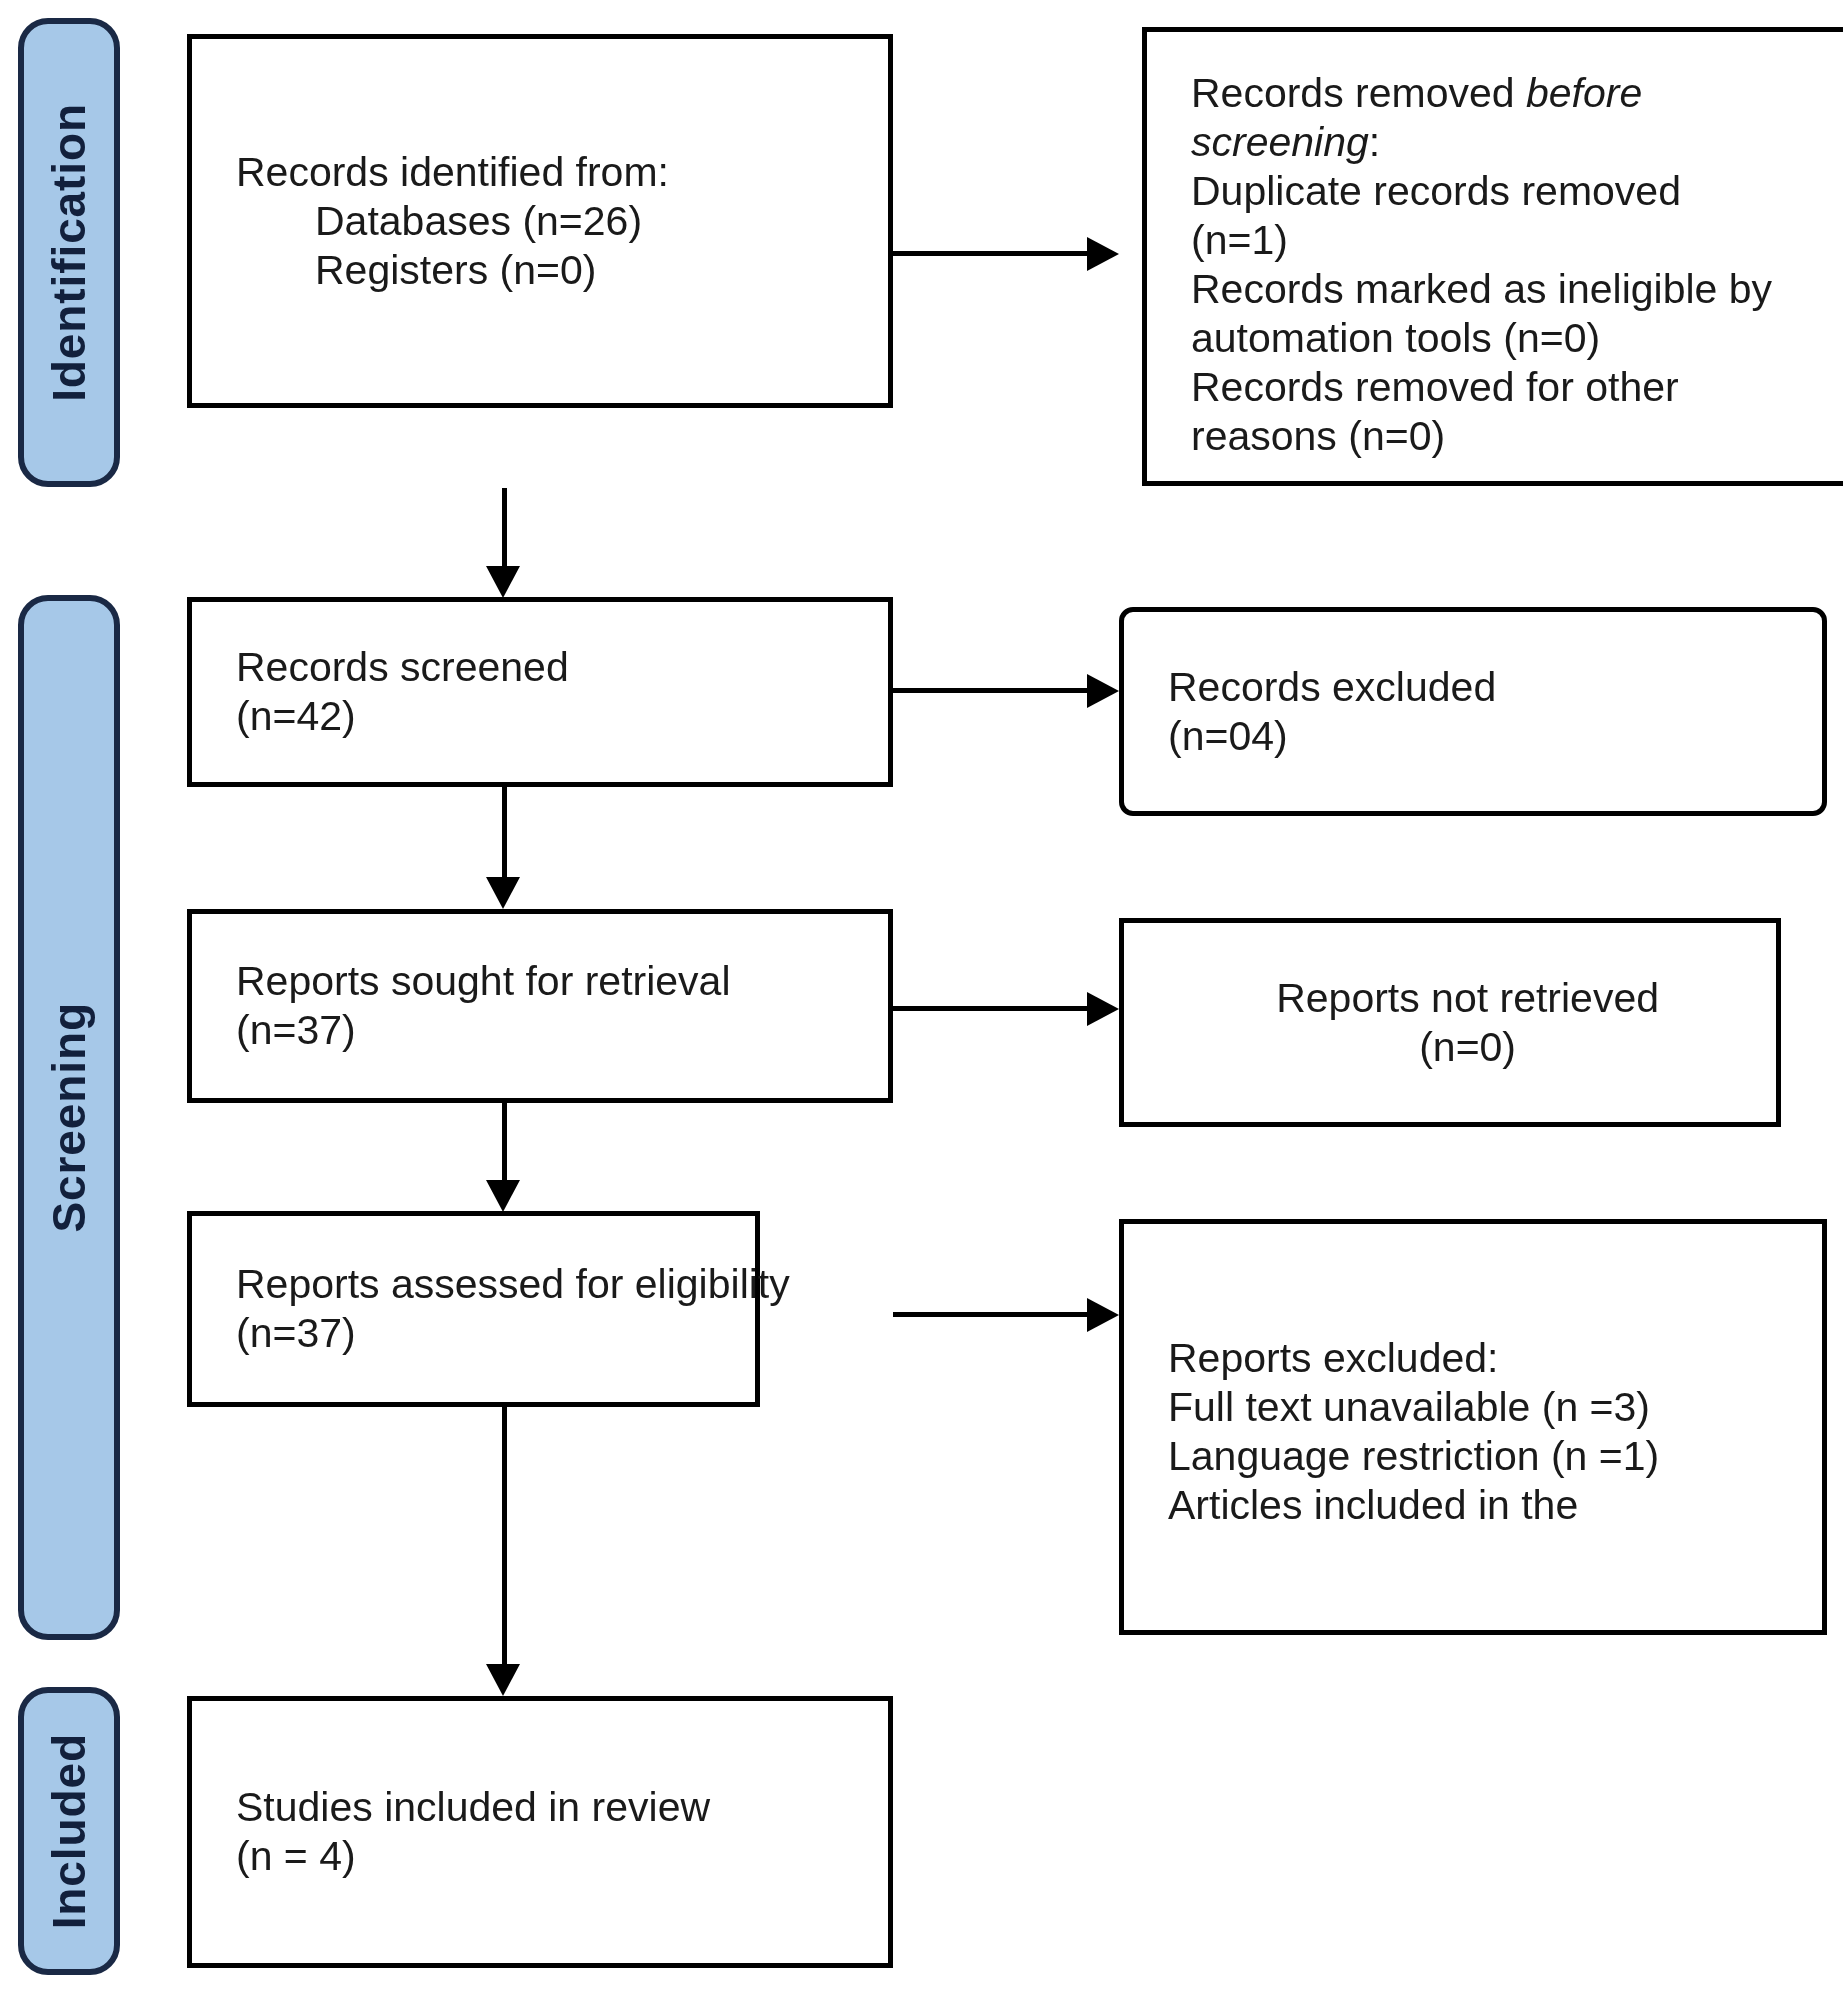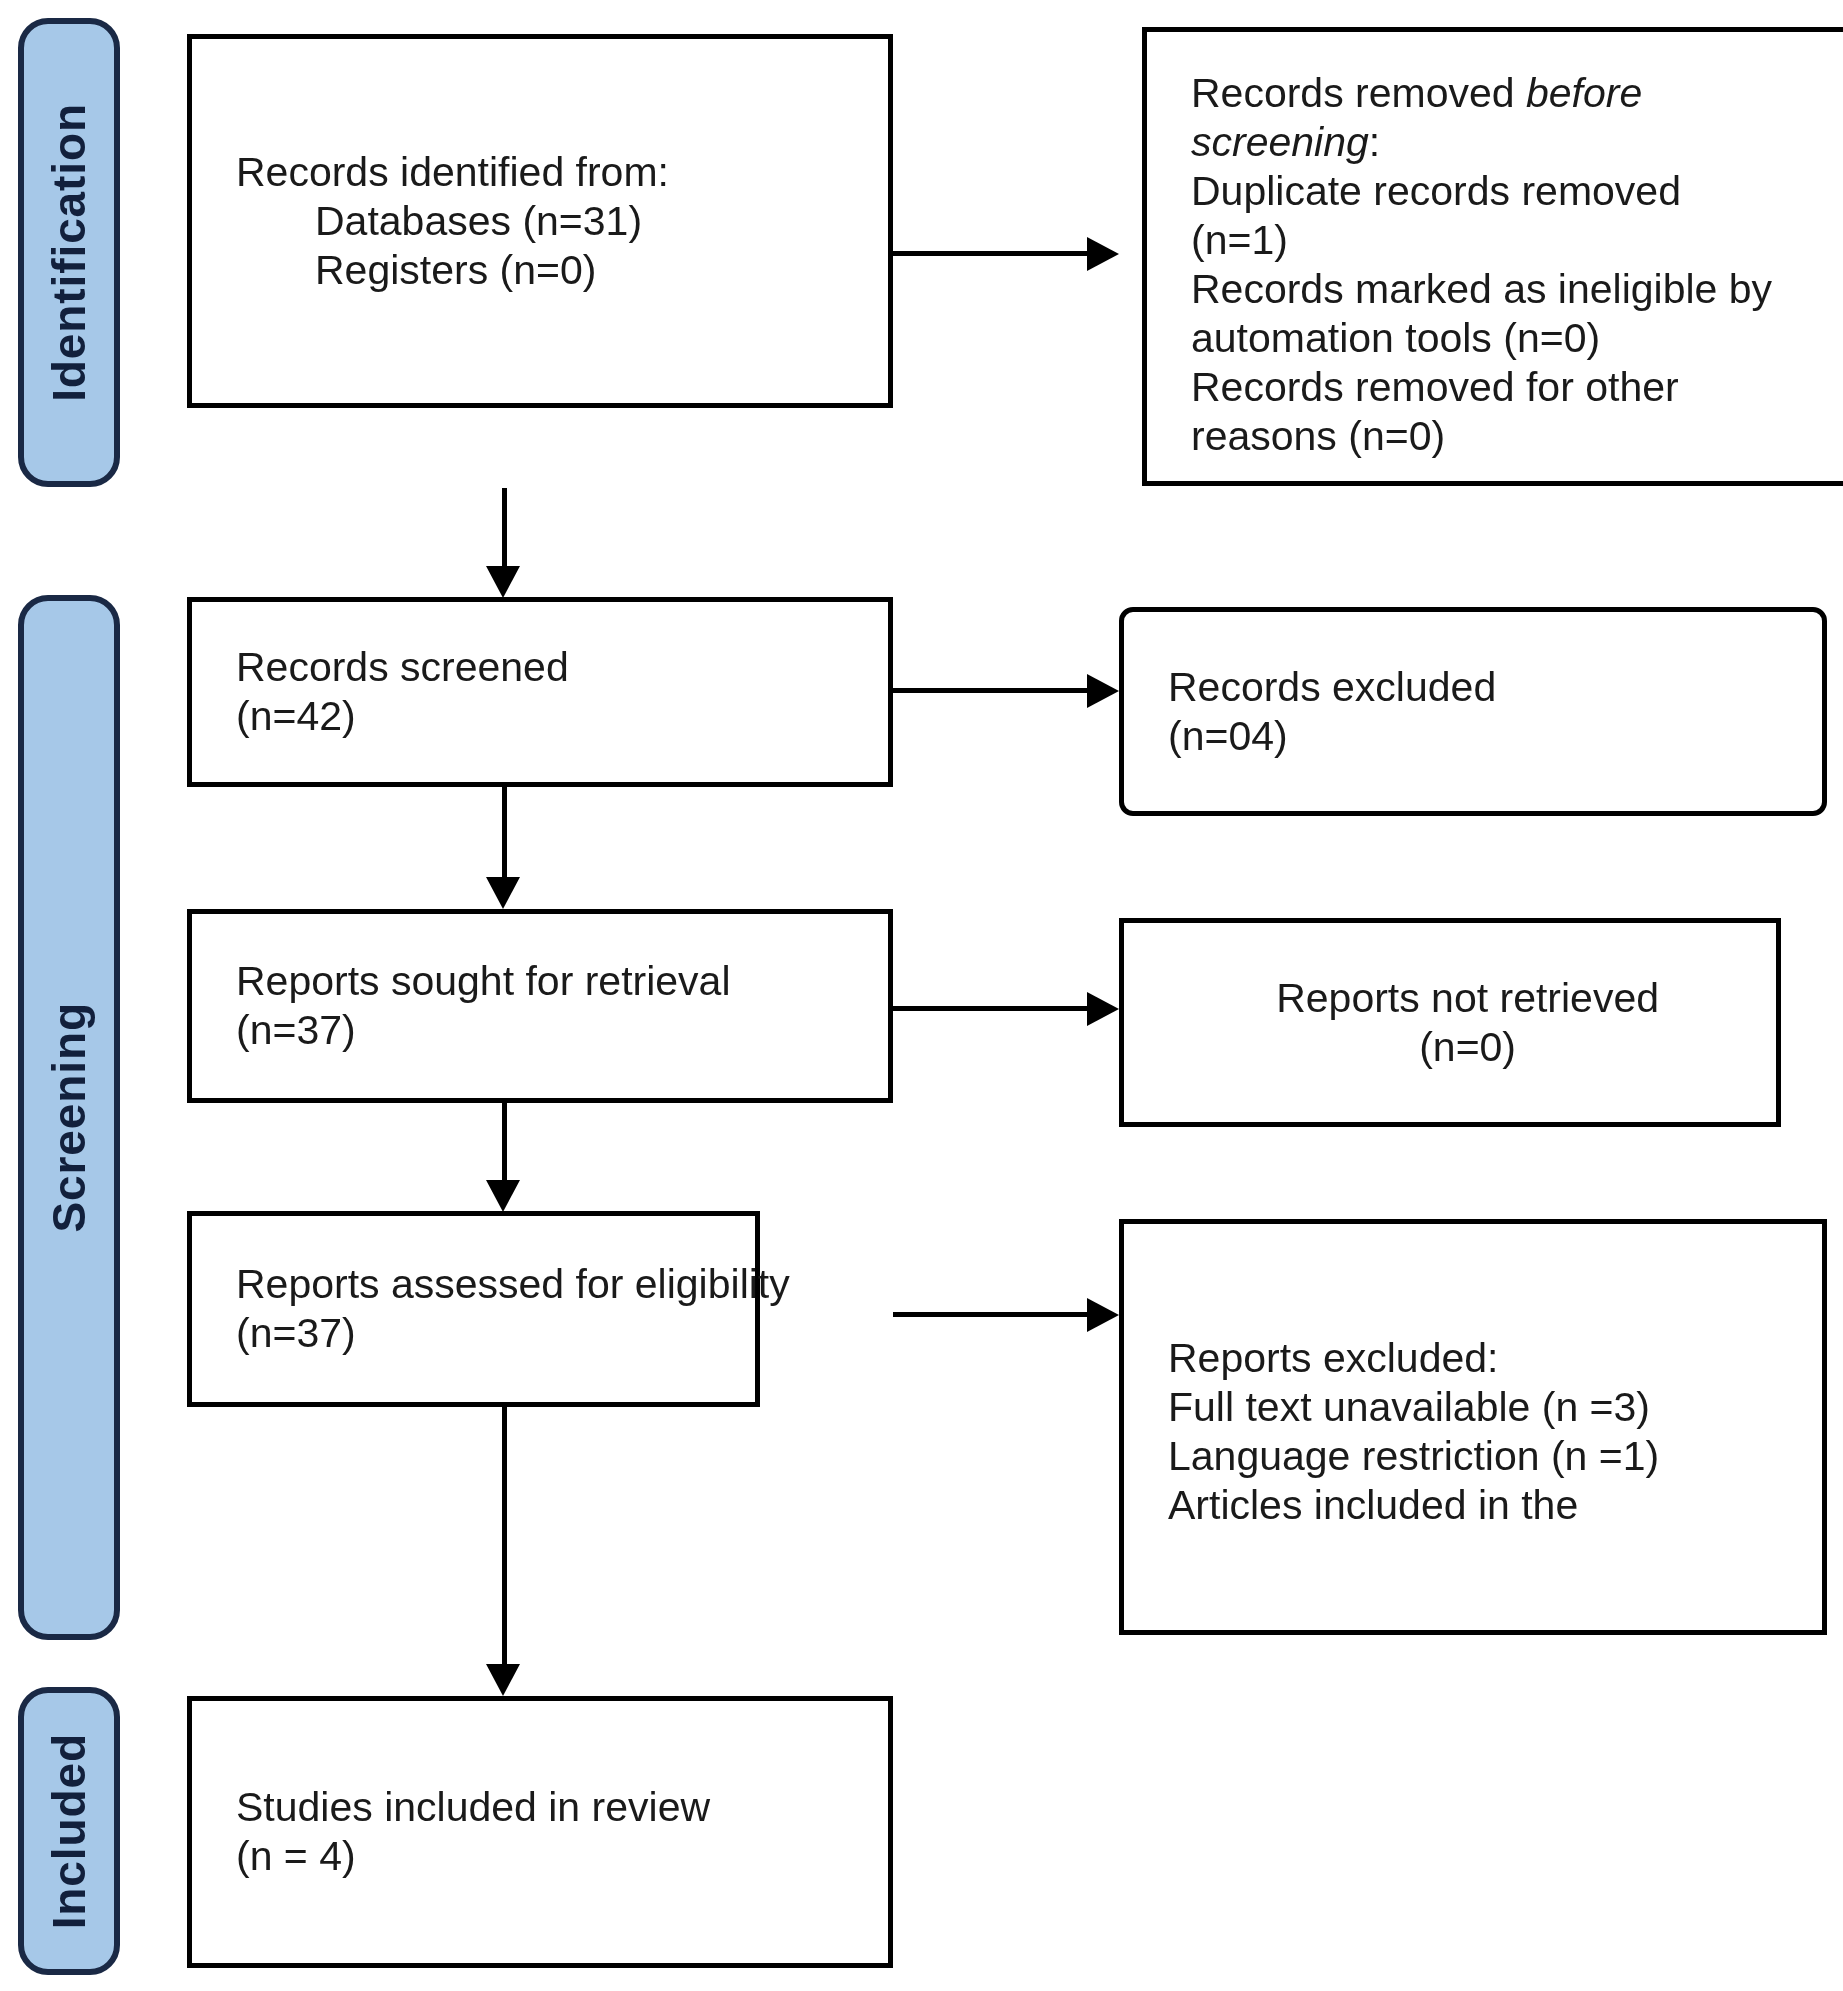--- a/index.html
+++ b/index.html
@@ -65,21 +65,21 @@
   </div>
   <div class="stage" style="left:17.6px;top:595px;width:102px;height:1045px;">
     <span class="stage-label">Screening</span>
   </div>
   <div class="stage" style="left:17.6px;top:1687px;width:102px;height:288px;">
     <span class="stage-label">Included</span>
   </div>
 
   <div class="box" style="left:187px;top:27px;width:706px;height:374px;margin-top:7px;">
     <div class="line">Records identified from:</div>
-    <div class="line indent">Databases (n=31)</div>
+    <div class="line indent">Databases (n=26)</div>
     <div class="line indent">Registers (n=0)</div>
   </div>
 
   <div class="box" style="left:187px;top:597px;width:706px;height:190px;">
     <div class="line">Records screened</div>
     <div class="line">(n=42)</div>
   </div>
 
   <div class="box" style="left:187px;top:909px;width:706px;height:194px;">
     <div class="line">Reports sought for retrieval</div>

